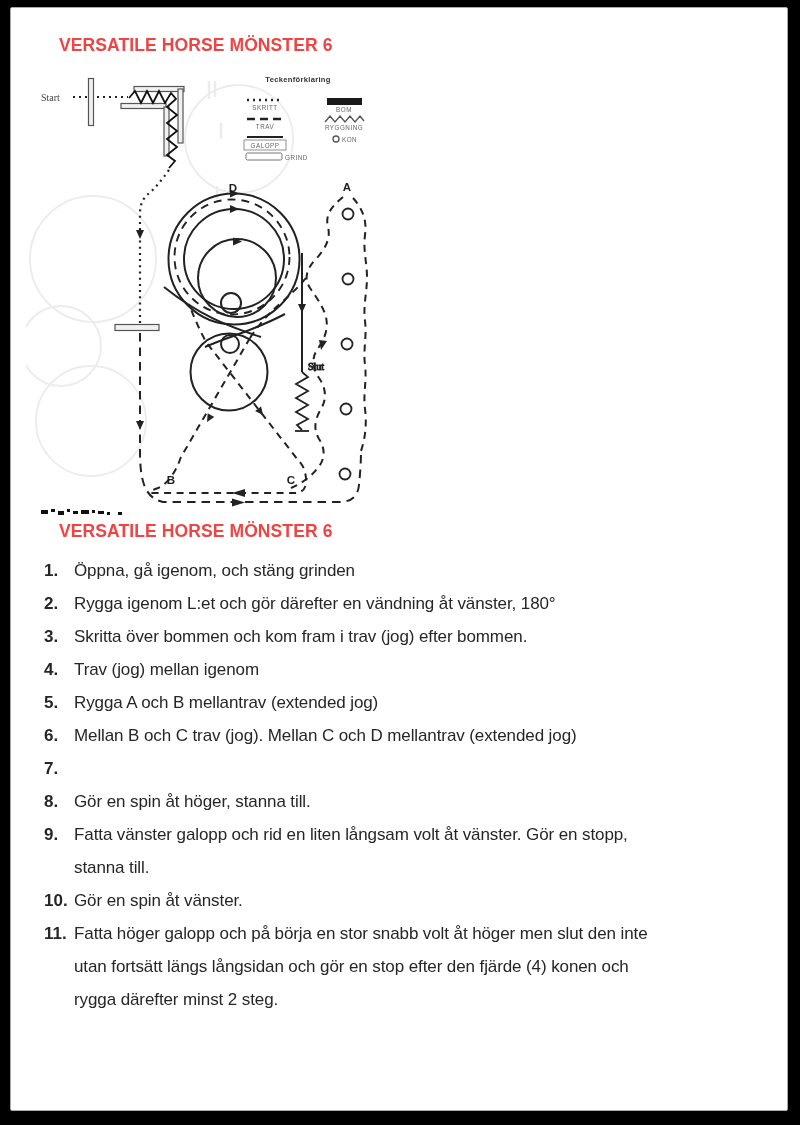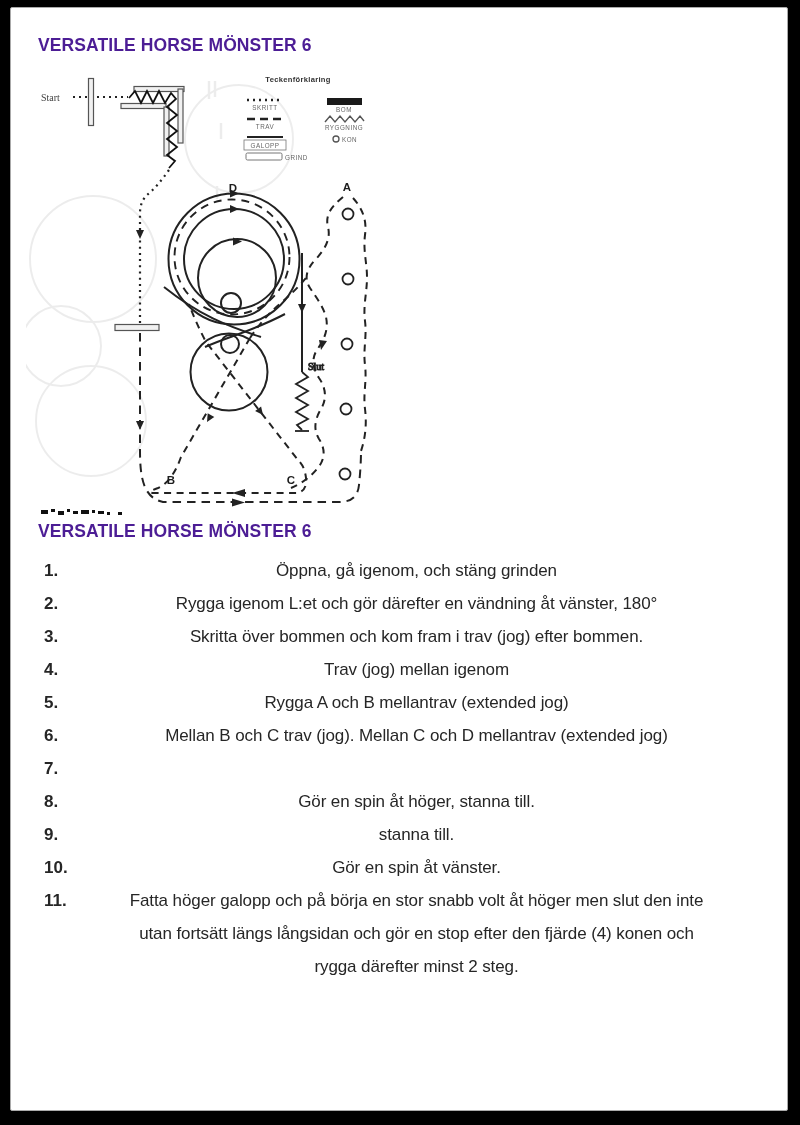--- a/index.html
+++ b/index.html
@@ -1,29 +1,29 @@
 <!DOCTYPE html>
 <html><head>
 <meta charset="utf-8">
 <style>
   html,body{margin:0;padding:0;background:#000;}
   .canvas{position:relative;width:800px;height:1125px;background:#000;overflow:hidden;
           font-family:"Liberation Sans",sans-serif;}
   .page{position:absolute;left:10px;top:7px;width:776px;height:1102px;background:#fff;
         border:1px solid #aaa;border-radius:2px;}
-  .title{position:absolute;left:27px;font-weight:bold;font-size:17.5px;color:#4c1d95;
+  .title{position:absolute;left:48px;font-weight:bold;font-size:17.5px;color:#ef4444;
          letter-spacing:.1px;white-space:nowrap;}
   .title.top{top:27px;}
   .title.mid{top:513px;}
   .diagram{position:absolute;left:15px;top:53px;width:380px;height:460px;}
   .list{position:absolute;left:33px;top:546px;width:715px;color:#262626;}
   .item{display:flex;}
   .num{flex:0 0 30px;font-weight:bold;font-size:17px;line-height:33px;}
   .lines{flex:1;}
-  .line{font-size:17px;line-height:33px;white-space:nowrap;letter-spacing:-0.1px;text-align:center;}
+  .line{font-size:17px;line-height:33px;white-space:nowrap;letter-spacing:-0.1px;}
   svg text{font-family:"Liberation Sans",sans-serif;}
   svg text.serif{font-family:"Liberation Serif",serif;}
 </style>
 </head>
 <body>
 
 <div class="canvas">
  <div class="page">
 
   <div class="title top">VERSATILE HORSE MÖNSTER 6</div>
@@ -204,20 +204,21 @@
     </div>
     <div class="item">
       <div class="num">8.</div>
       <div class="lines">
             <div class="line">Gör en spin åt höger, stanna till.</div>
           </div>
     </div>
     <div class="item">
       <div class="num">9.</div>
       <div class="lines">
+        <div class="line">Fatta vänster galopp och rid en liten långsam volt åt vänster. Gör en stopp,</div>
         <div class="line">stanna till.</div>
       </div>
     </div>
     <div class="item">
       <div class="num">10.</div>
       <div class="lines">
             <div class="line">Gör en spin åt vänster.</div>
           </div>
     </div>
     <div class="item">

